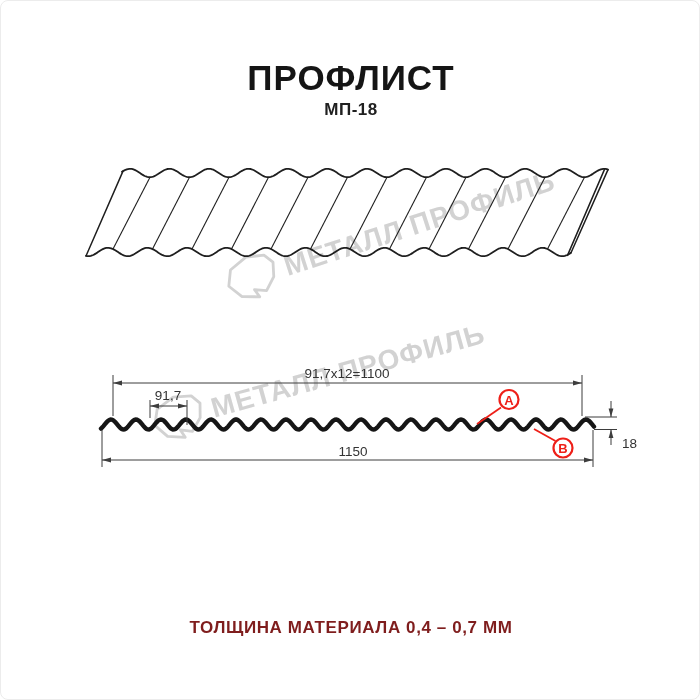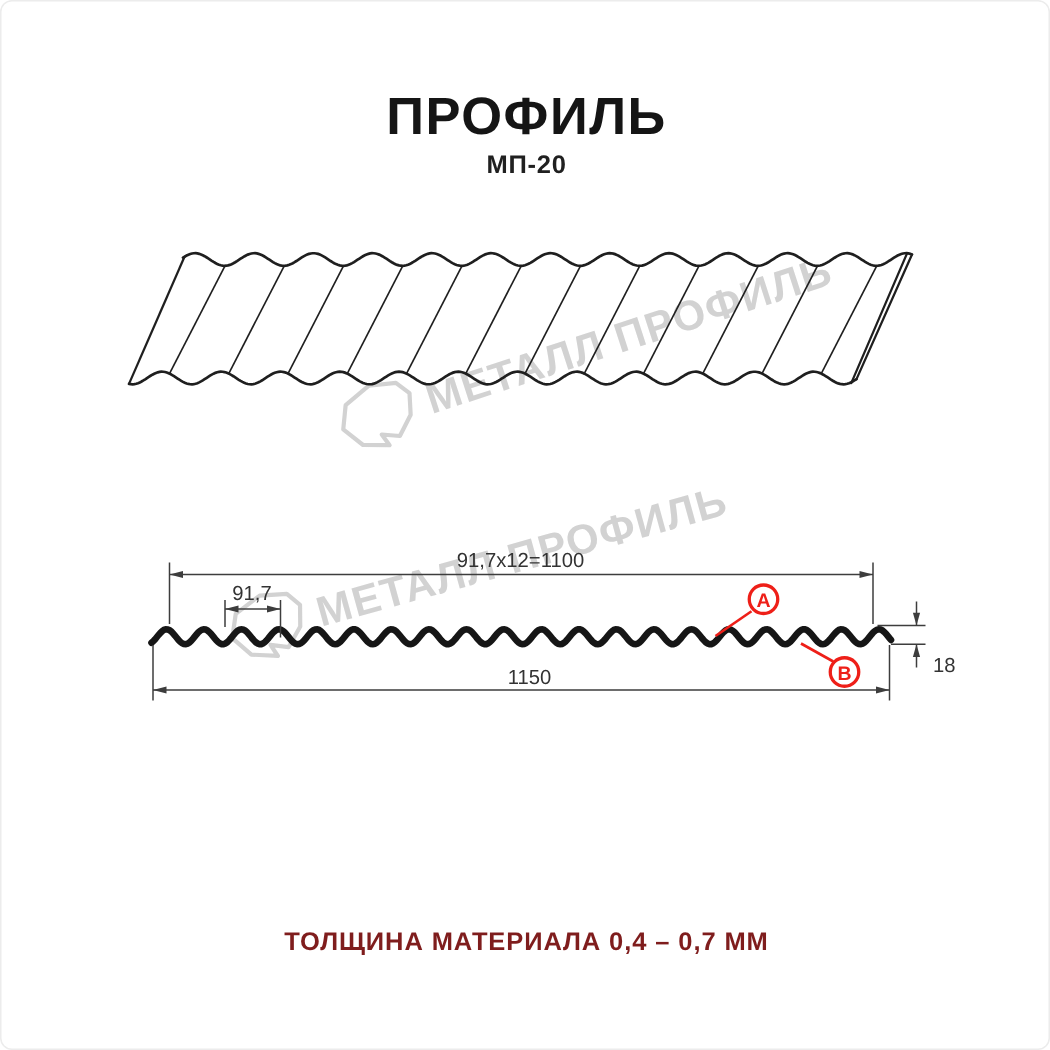--- a/index.html
+++ b/index.html
@@ -29,22 +29,22 @@
   .callout line{stroke:#ee1f18;stroke-width:1.8;}
   .callout circle{stroke:#ee1f18;stroke-width:2.2;fill:none;}
   .callout text{fill:#ee1f18;font-size:13px;font-weight:700;text-anchor:middle;
                 font-family:"Liberation Sans",sans-serif;}
 </style>
 </head>
 <body>
 
 <div class="page">
 
-  <h1 class="title">ПРОФИЛЬ</h1>
-  <div class="subtitle">МП-20</div>
+  <h1 class="title">ПРОФЛИСТ</h1>
+  <div class="subtitle">МП-18</div>
 
   <div class="watermark wm1">
     <svg class="wm-logo" viewBox="0 0 60 50">
       <path d="M4 26 L11 10 L31 2 L50 6 L57 16 L53 31 L41 43 L29 38 L32 47 L14 41 Z"></path>
     </svg>
     <span class="wm-text">МЕТАЛЛ ПРОФИЛЬ</span>
   </div>
 
   <div class="watermark wm2">
     <svg class="wm-logo" viewBox="0 0 60 50">

